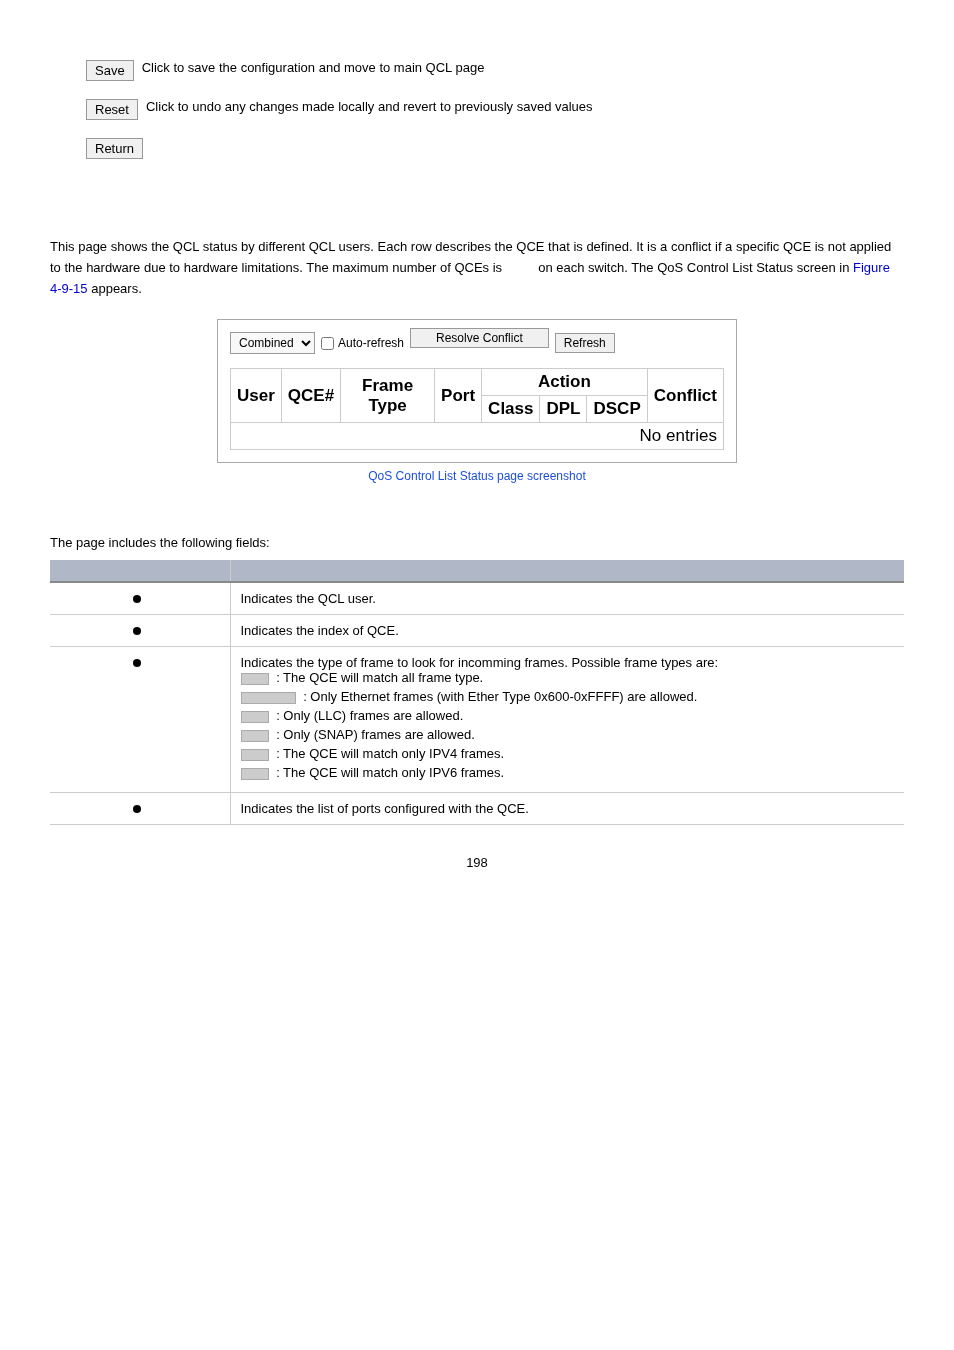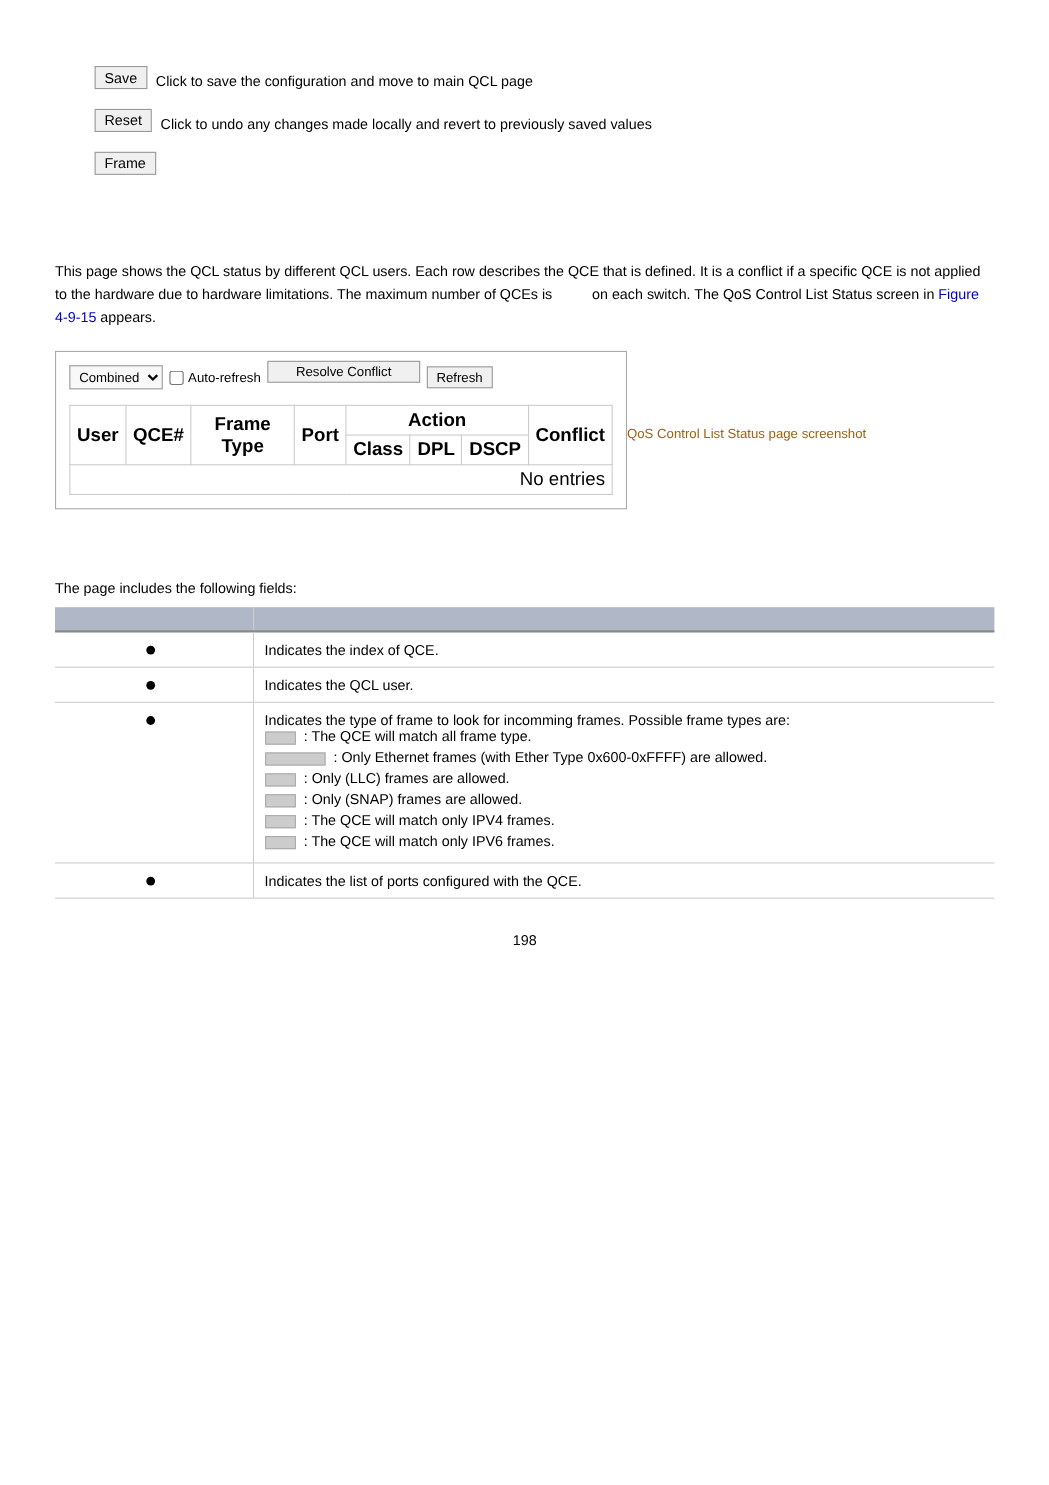--- a/index.html
+++ b/index.html
@@ -7,21 +7,21 @@
       font-family: Arial, sans-serif;
       font-size: 13px;
       background: #fff;
       color: #000;
       width: 954px;
       min-height: 1350px;
       padding: 40px 50px;
     }
     .button-row {
       display: flex;
-      align-items: flex-end;
+      align-items: flex-start;
       margin-bottom: 18px;
       padding-left: 36px;
     }
     .btn {
       border: 1px solid #999;
       background: #f0f0f0;
       padding: 2px 8px;
       font-size: 13px;
       cursor: pointer;
       white-space: nowrap;
@@ -35,22 +35,23 @@
       line-height: 1.6;
       font-size: 13px;
     }
     .description-block a {
       color: #00c;
       text-decoration: none;
     }
     
     .screenshot-container {
       display: flex;
+      flex-direction: column;
       align-items: center;
-      margin: 20px 0 20px 0;
+      margin: 20px 0 8px 0;
     }
     .qos-box {
       border: 1px solid #aaa;
       padding: 8px 12px 12px 12px;
       width: 520px;
       background: #fff;
     }
     .qos-toolbar {
       display: flex;
       align-items: center;
@@ -94,21 +95,21 @@
       text-align: center;
     }
     .qos-table .no-entries td {
       text-align: right;
       border: 1px solid #ccc;
     }
     .screenshot-caption {
       font-size: 12px;
       text-align: center;
       margin-top: 6px;
-      color: #a16207;
+      color: #1d4ed8;
     }
     
     .fields-intro {
       margin: 24px 0 10px 0;
       font-size: 13px;
     }
     .fields-table {
       width: 100%;
       border-collapse: collapse;
       font-size: 13px;
@@ -178,21 +179,21 @@
   <button class="btn">Save</button>
   <span class="btn-label">Click to save the configuration and move to main QCL page</span>
 </div>
 
 <div class="button-row">
   <button class="btn">Reset</button>
   <span class="btn-label">Click to undo any changes made locally and revert to previously saved values</span>
 </div>
 
 <div class="button-row">
-  <button class="btn">Frame</button>
+  <button class="btn">Return</button>
 </div>
 
 <div style="height: 30px;"></div>
 
 <div class="description-block">
   <span>This page shows the QCL status by different QCL users. Each row describes the QCE that is defined. It is a conflict if a specific QCE is not applied to the hardware due to hardware limitations. The maximum number of QCEs is</span>
   &nbsp;&nbsp;&nbsp;&nbsp;&nbsp;&nbsp;&nbsp;&nbsp;
   <span>on each switch. The QoS Control List Status screen in</span>
   <a href="#">Figure 4-9-15</a>
   <span>appears.</span>
@@ -245,28 +246,28 @@
   <tbody>
       <tr class="header-row">
     <td></td>
     <td></td>
   </tr>
 
   <tr>
     <td class="bullet-cell">
       <span class="bullet"></span>
     </td>
-    <td>Indicates the index of QCE.</td>
+    <td>Indicates the QCL user.</td>
   </tr>
 
   <tr>
     <td class="bullet-cell">
       <span class="bullet"></span>
     </td>
-    <td>Indicates the QCL user.</td>
+    <td>Indicates the index of QCE.</td>
   </tr>
 
   <tr>
     <td class="bullet-cell">
       <span class="bullet"></span>
     </td>
     <td>
       <span>Indicates the type of frame to look for incomming frames. Possible frame types are:</span>
       <ul class="frame-type-list">
         <li>

